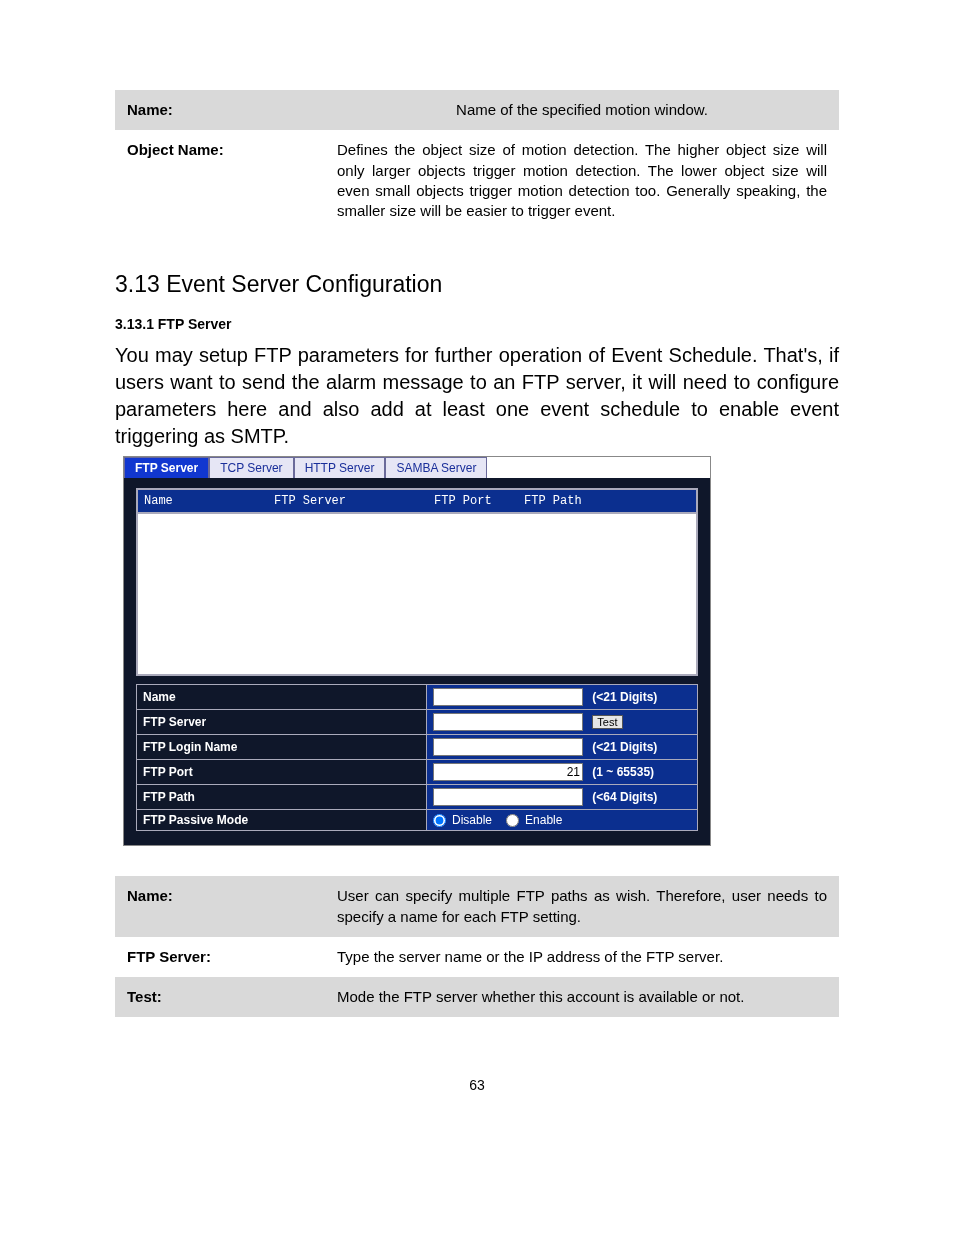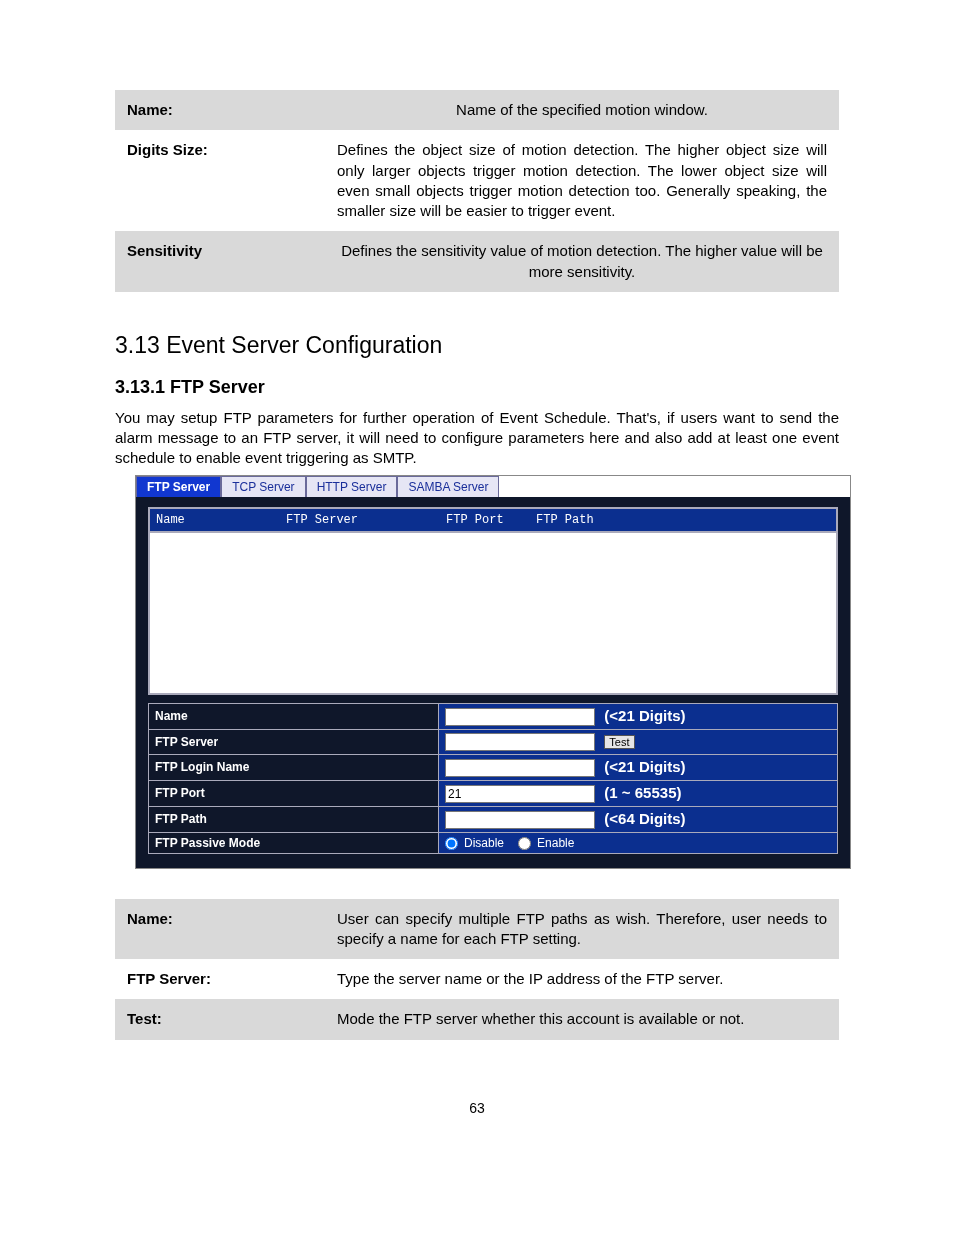--- a/index.html
+++ b/index.html
@@ -12,45 +12,45 @@
     color: #000;
   }
   .desc-table { width: 100%; border-collapse: collapse; margin-bottom: 40px; }
   .desc-table td { padding: 10px 12px; vertical-align: top; font-size: 15px; line-height: 1.35; }
   .desc-table .label-cell { width: 210px; font-weight: bold; }
   .desc-table tr.shaded td { background: #d9d9d9; }
   .desc-table .value-cell { text-align: center; }
   .desc-table .value-cell.justify { text-align: justify; }
 
   h2.section { font-size: 23px; font-weight: normal; margin: 30px 0 16px 0; }
-  h3.subsection { font-size: 18px; font-weight: bold; margin: 18px 0 10px 0; }
-  p.body { font-size: 15px; line-height: 1.35; text-align: justify; }
+  h3.subsection { font-size: 14px; font-weight: bold; margin: 18px 0 10px 0; }
+  p.body { font-size: 20px; line-height: 1.35; text-align: justify; }
 
   
-  .ftp-panel { width: 716px; margin: 6px 0 30px 20px; border: 1px solid #888; }
+  .ftp-panel { width: 588px; margin: 6px 0 30px 8px; border: 1px solid #888; }
   .tabs { display: flex; background: #fff; }
   .tab { font-family: Verdana, Arial, sans-serif; font-size: 12px; padding: 3px 10px; border: 1px solid #6a6a9a; border-bottom: none; background: #e6e6f5; color: #1a2f9a; cursor: pointer; }
   .tab.active { background: #1137d0; color: #fff; font-weight: bold; }
   .panel-body { background: #0f172a; padding: 10px 12px 14px 12px; }
 
   .list-table { width: 100%; border: 2px solid #aab; border-collapse: collapse; background: #0b2f8f; margin-bottom: 8px; }
   .list-header { display: flex; border-bottom: 2px solid #aab; }
   .list-header .col { color: #fff; font-family: "Courier New", monospace; font-size: 12px; padding: 4px 6px; }
   .list-header .c1 { flex: 0 0 130px; }
   .list-header .c2 { flex: 0 0 160px; }
   .list-header .c3 { flex: 0 0 90px; }
   .list-header .c4 { flex: 1; }
   .list-body { height: 160px; background: #fff; }
 
   .form-table { width: 100%; border-collapse: collapse; }
   .form-table td { border: 1px solid #aab; padding: 3px 6px; font-family: Verdana, Arial, sans-serif; font-size: 12px; color: #fff; vertical-align: middle; }
   .form-table td.flabel { width: 290px; font-weight: bold; }
   .form-table td.fval { background: #0b2f8f; }
-  .form-table input[type="text"] { width: 150px; height: 18px; border: 1px solid #777; background: #fff; font-size: 12px; padding: 0 2px; }
-  .form-table .hint { color: #fff; font-weight: bold; margin-left: 6px; font-size: 15px; }
+  .form-table input[type="text"] { width: 150px; height: 18px; border: 1px solid #777; background: #fff; font-size: 12px; padding: 0 2px; text-align: right; }
+  .form-table .hint { color: #fff; font-weight: bold; margin-left: 6px; font-size: 12px; }
   .test-btn { background: #e6e6e6; border: 1px solid #555; font-size: 11px; padding: 0 4px; margin-left: 6px; cursor: pointer; }
   .radio-row { display: flex; align-items: flex-end; gap: 4px; color: #fff; }
   .radio-row label { font-size: 12px; margin-right: 10px; }
   .radio-row input[type="radio"] { margin-right: 2px; }
 
   .desc-table2 { width: 100%; border-collapse: collapse; margin-top: 20px; }
   .desc-table2 td { padding: 10px 12px; vertical-align: top; font-size: 15px; line-height: 1.35; }
   .desc-table2 .label-cell { width: 210px; font-weight: bold; }
   .desc-table2 tr.shaded td { background: #d9d9d9; }
   .desc-table2 .value-cell.justify { text-align: justify; }
@@ -60,26 +60,22 @@
 </head>
 <body>
 
 <table class="desc-table">
   <tbody>
       <tr class="shaded">
     <td class="label-cell">Name:</td>
     <td class="value-cell">Name of the specified motion window.</td>
   </tr>
   <tr>
-    <td class="label-cell">Digits Size:</td>
+    <td class="label-cell">Object Name:</td>
     <td class="value-cell justify">Defines the object size of motion detection. The higher object size will only larger objects trigger motion detection. The lower object size will even small objects trigger motion detection too. Generally speaking, the smaller size will be easier to trigger event.</td>
-  </tr>
-  <tr class="shaded">
-    <td class="label-cell">Sensitivity</td>
-    <td class="value-cell">Defines the sensitivity value of motion detection. The higher value will be more sensitivity.</td>
   </tr>
 </tbody>
   </table>
 
 <h2 class="section">3.13 Event Server Configuration</h2>
 <h3 class="subsection">3.13.1 FTP Server</h3>
 <p class="body">You may setup FTP parameters for further operation of Event Schedule. That's, if users want to send the alarm message to an FTP server, it will need to configure parameters here and also add at least one event schedule to enable event triggering as SMTP.</p>
 
 <div class="ftp-panel">
   <div class="tabs">

